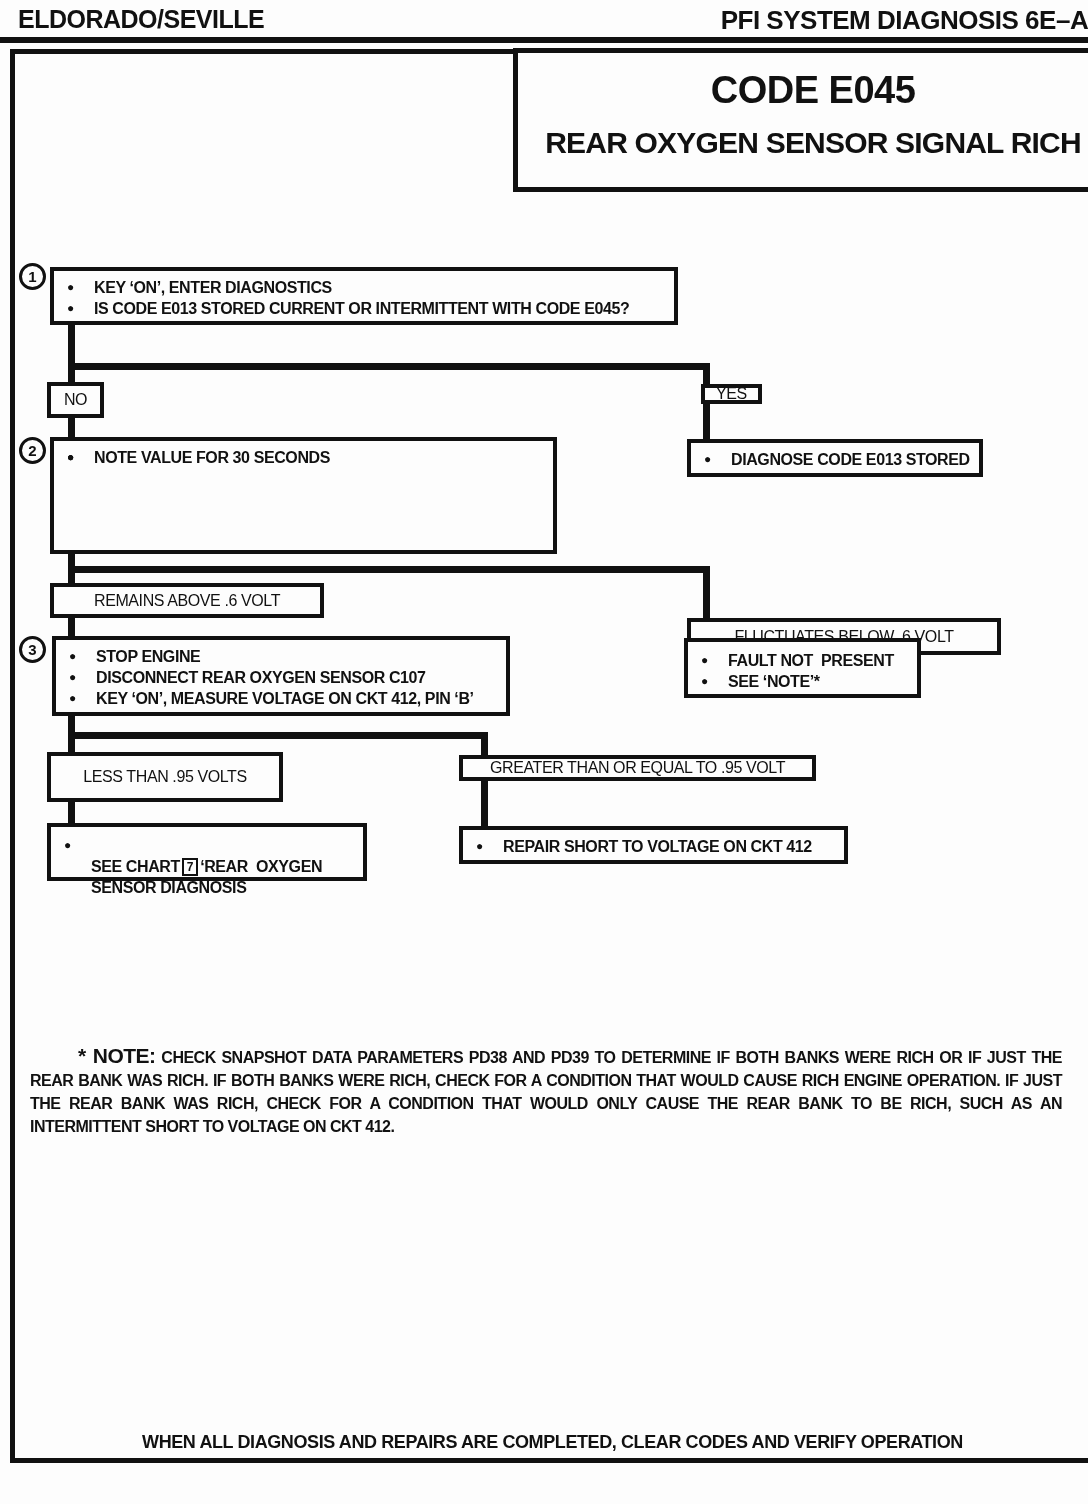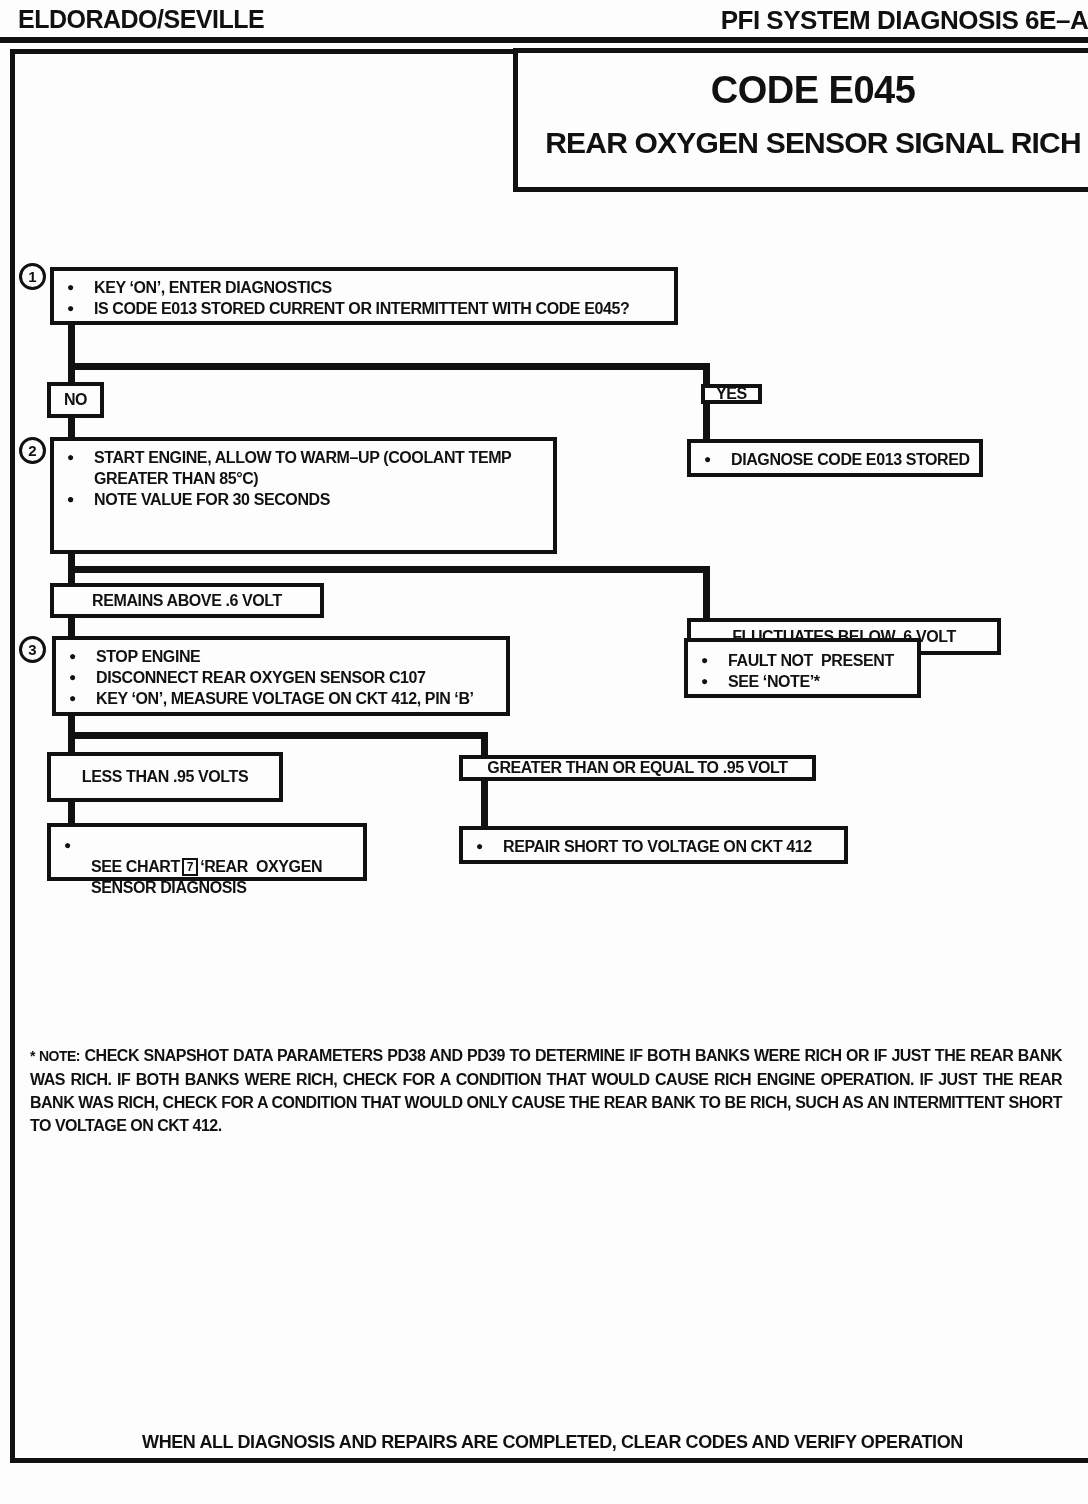--- a/index.html
+++ b/index.html
@@ -17,30 +17,30 @@
   .title-code{margin-top:16px;font-size:38px;font-weight:bold;letter-spacing:-0.5px;}
   .title-sub{margin-top:14px;font-size:30px;font-weight:bold;letter-spacing:-0.8px;}
   
   .ln{position:absolute;background:#111;z-index:1;}
   
   .fbox{position:absolute;border:4px solid #111;box-sizing:border-box;background:#fdfdfd;z-index:2;}
   .fbox ul{list-style:none;margin:6px 6px 6px 0;padding:0;}
   .fbox li{position:relative;padding-left:40px;font-size:16px;font-weight:bold;letter-spacing:-0.4px;
            line-height:21px;white-space:pre-line;}
   .blt{position:absolute;left:13px;top:0;font-size:12px;}
-  .lbl{display:flex;align-items:center;justify-content:center;font-size:16px;font-weight:bold;
+  .lbl{display:flex;align-items:center;justify-content:center;font-size:16px;font-weight:normal;
        letter-spacing:-0.4px;white-space:nowrap;}
   .circ{position:absolute;width:27px;height:27px;border:3px solid #111;border-radius:50%;box-sizing:border-box;
         display:flex;align-items:center;justify-content:center;font-size:15px;font-weight:bold;background:#fdfdfd;z-index:2;}
   .chart-ref{display:inline-block;border:2px solid #111;padding:0 3px;font-size:12px;line-height:14px;
              vertical-align:1px;margin:0 2px;font-weight:bold;}
   
   .note{position:absolute;left:30px;top:1044px;width:1032px;font-size:16px;font-weight:bold;
         letter-spacing:-0.5px;line-height:23px;text-align:justify;}
-  .note-label{font-size:14px;letter-spacing:-0.5px;}
+  .note-label{font-size:21px;letter-spacing:-0.5px;margin-left:48px;}
   .footer{position:absolute;left:10px;top:1432px;width:1085px;text-align:center;font-size:18px;
           font-weight:bold;letter-spacing:-0.4px;white-space:nowrap;}
 </style>
 </head>
 <body>
 
 <div id="page">
 
   <div class="hdr-left">ELDORADO/SEVILLE</div>
   <div class="hdr-right">PFI SYSTEM DIAGNOSIS  6E–A–101</div>
@@ -84,22 +84,21 @@
     <ul>
       <li><span class="blt">●</span><span>DIAGNOSE CODE E013 STORED</span></li>
     </ul>
   </div>
 
   <div class="circ" style="left:19px;top:437px;">
     <span>2</span>
   </div>
   <div class="fbox" style="left:50px;top:437px;width:507px;height:117px;">
     <ul>
-      <li><span class="blt">●</span><span>START ENGINE, ALLOW TO WARM–UP (COOLANT TEMP
-GREATER THAN 85°C)</span></li>
+      <li><span class="blt">●</span></li>
       <li><span class="blt">●</span></li>
       <li><span class="blt">●</span><span>NOTE VALUE FOR 30 SECONDS</span></li>
     </ul>
   </div>
 
   <div class="fbox lbl" style="left:50px;top:583px;width:274px;height:35px;">
     <span>REMAINS ABOVE .6 VOLT</span>
   </div>
   <div class="fbox lbl" style="left:687px;top:618px;width:314px;height:37px;">
     <span>FLUCTUATES BELOW .6 VOLT</span>

